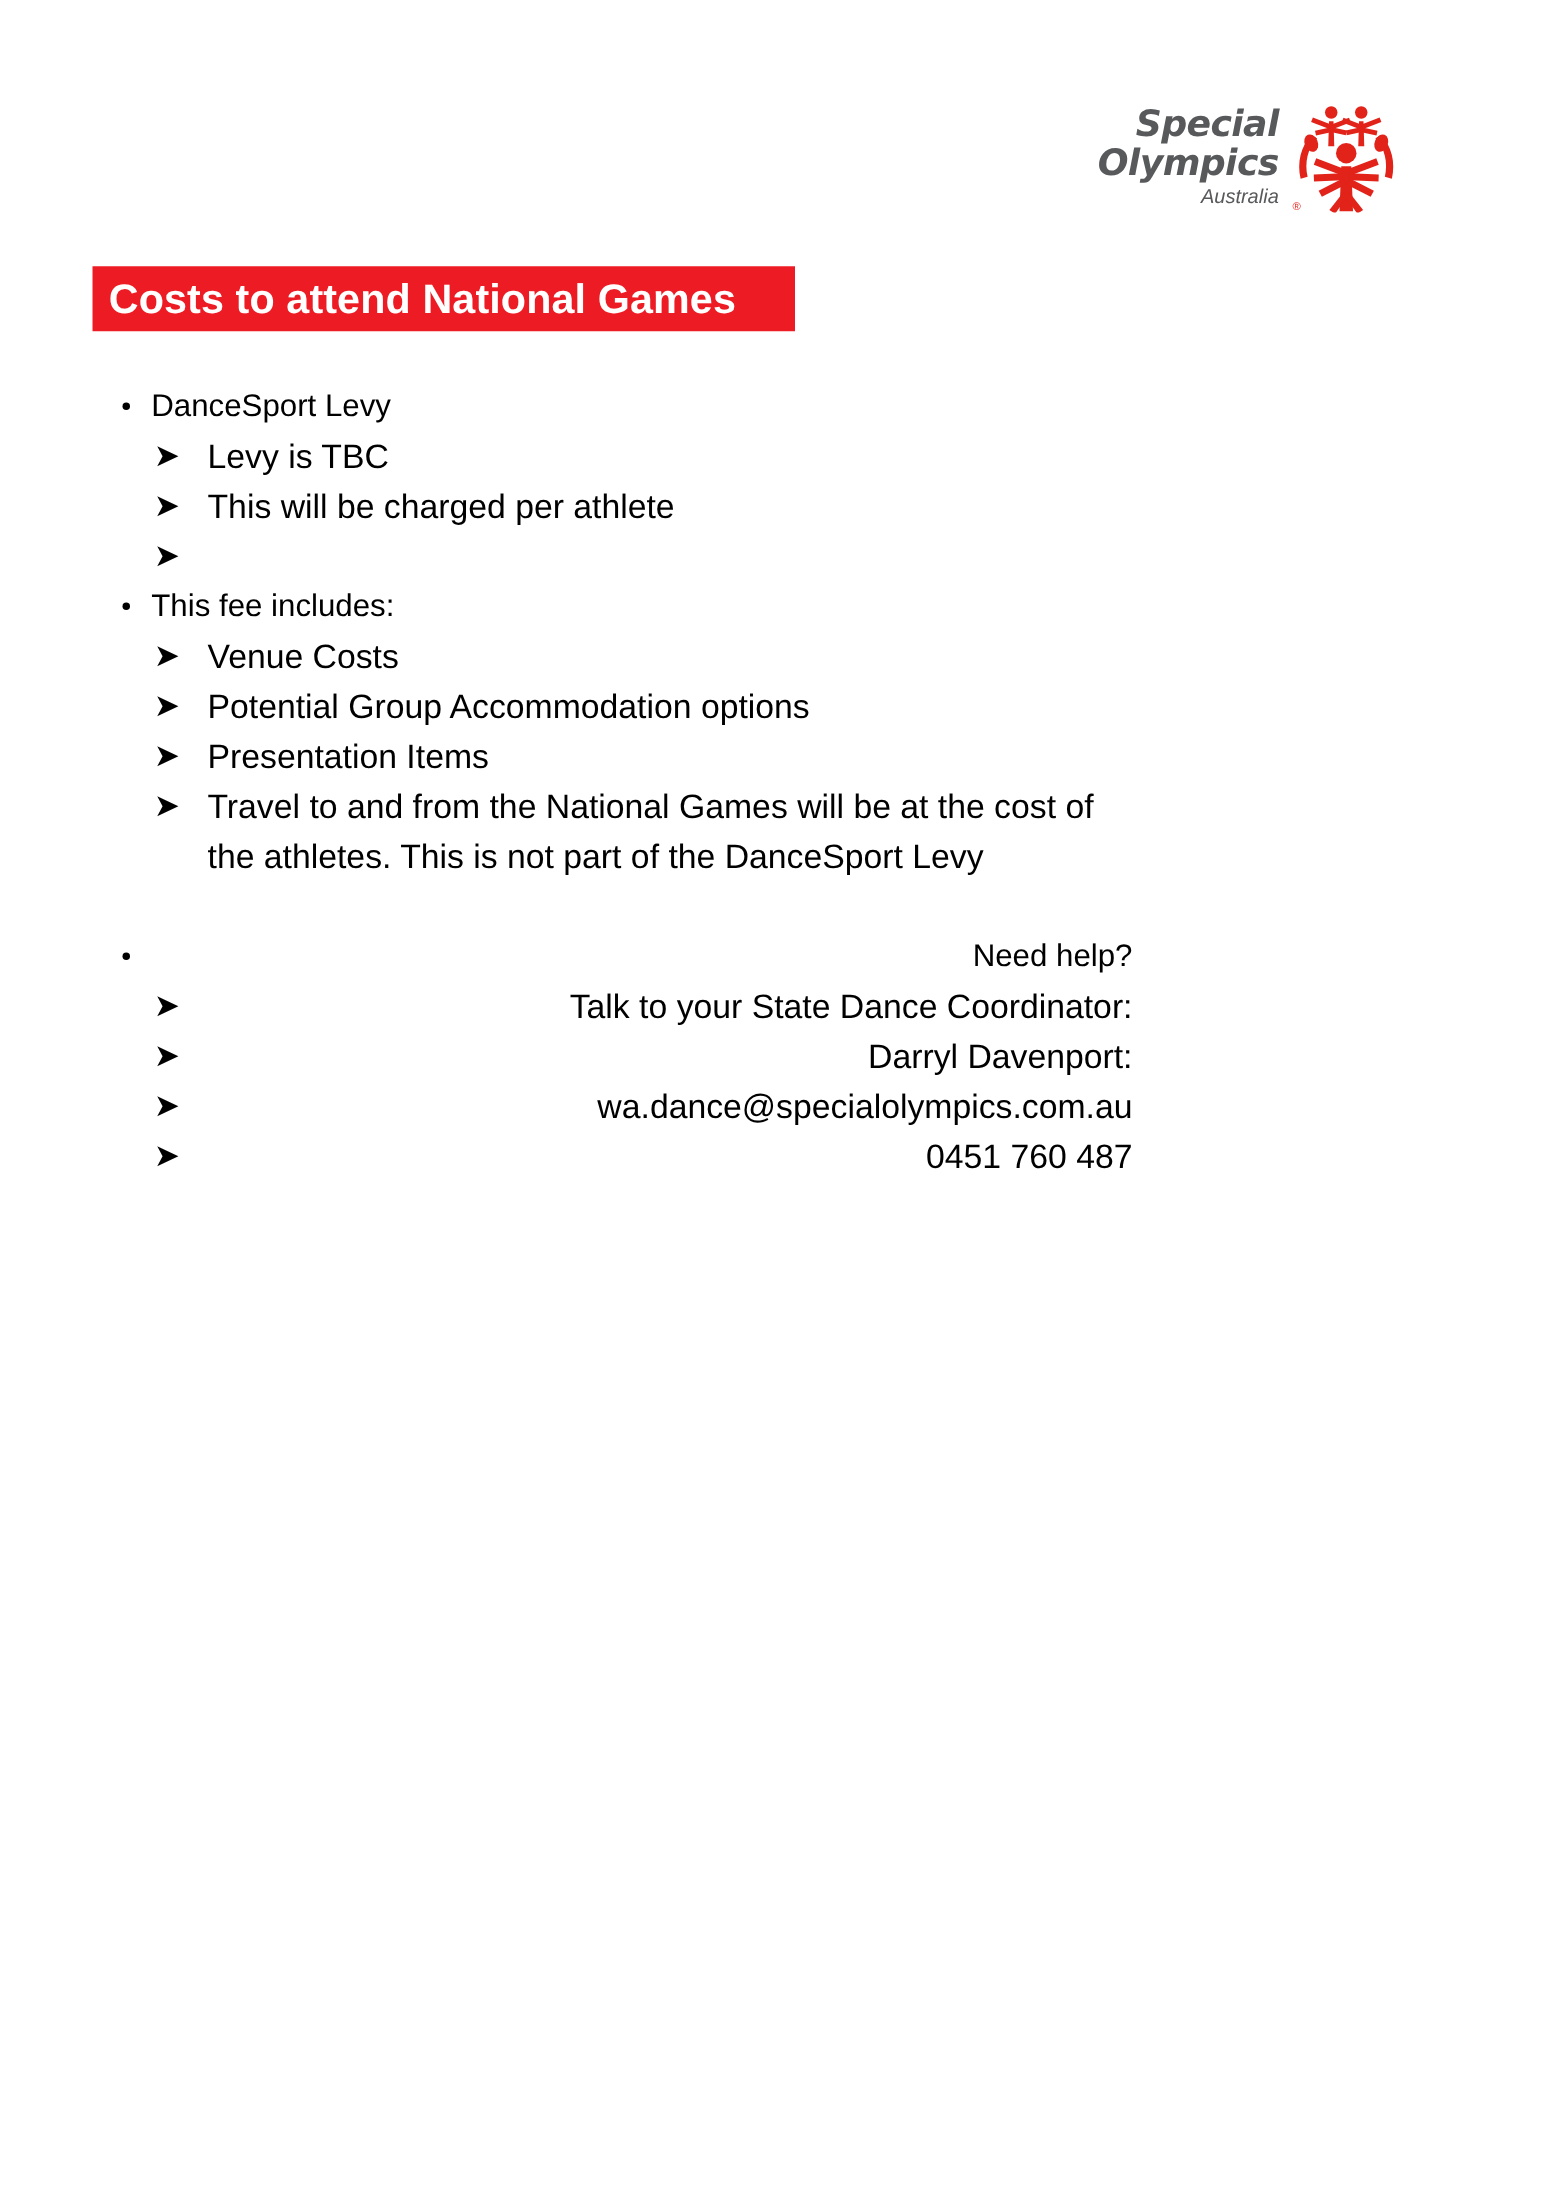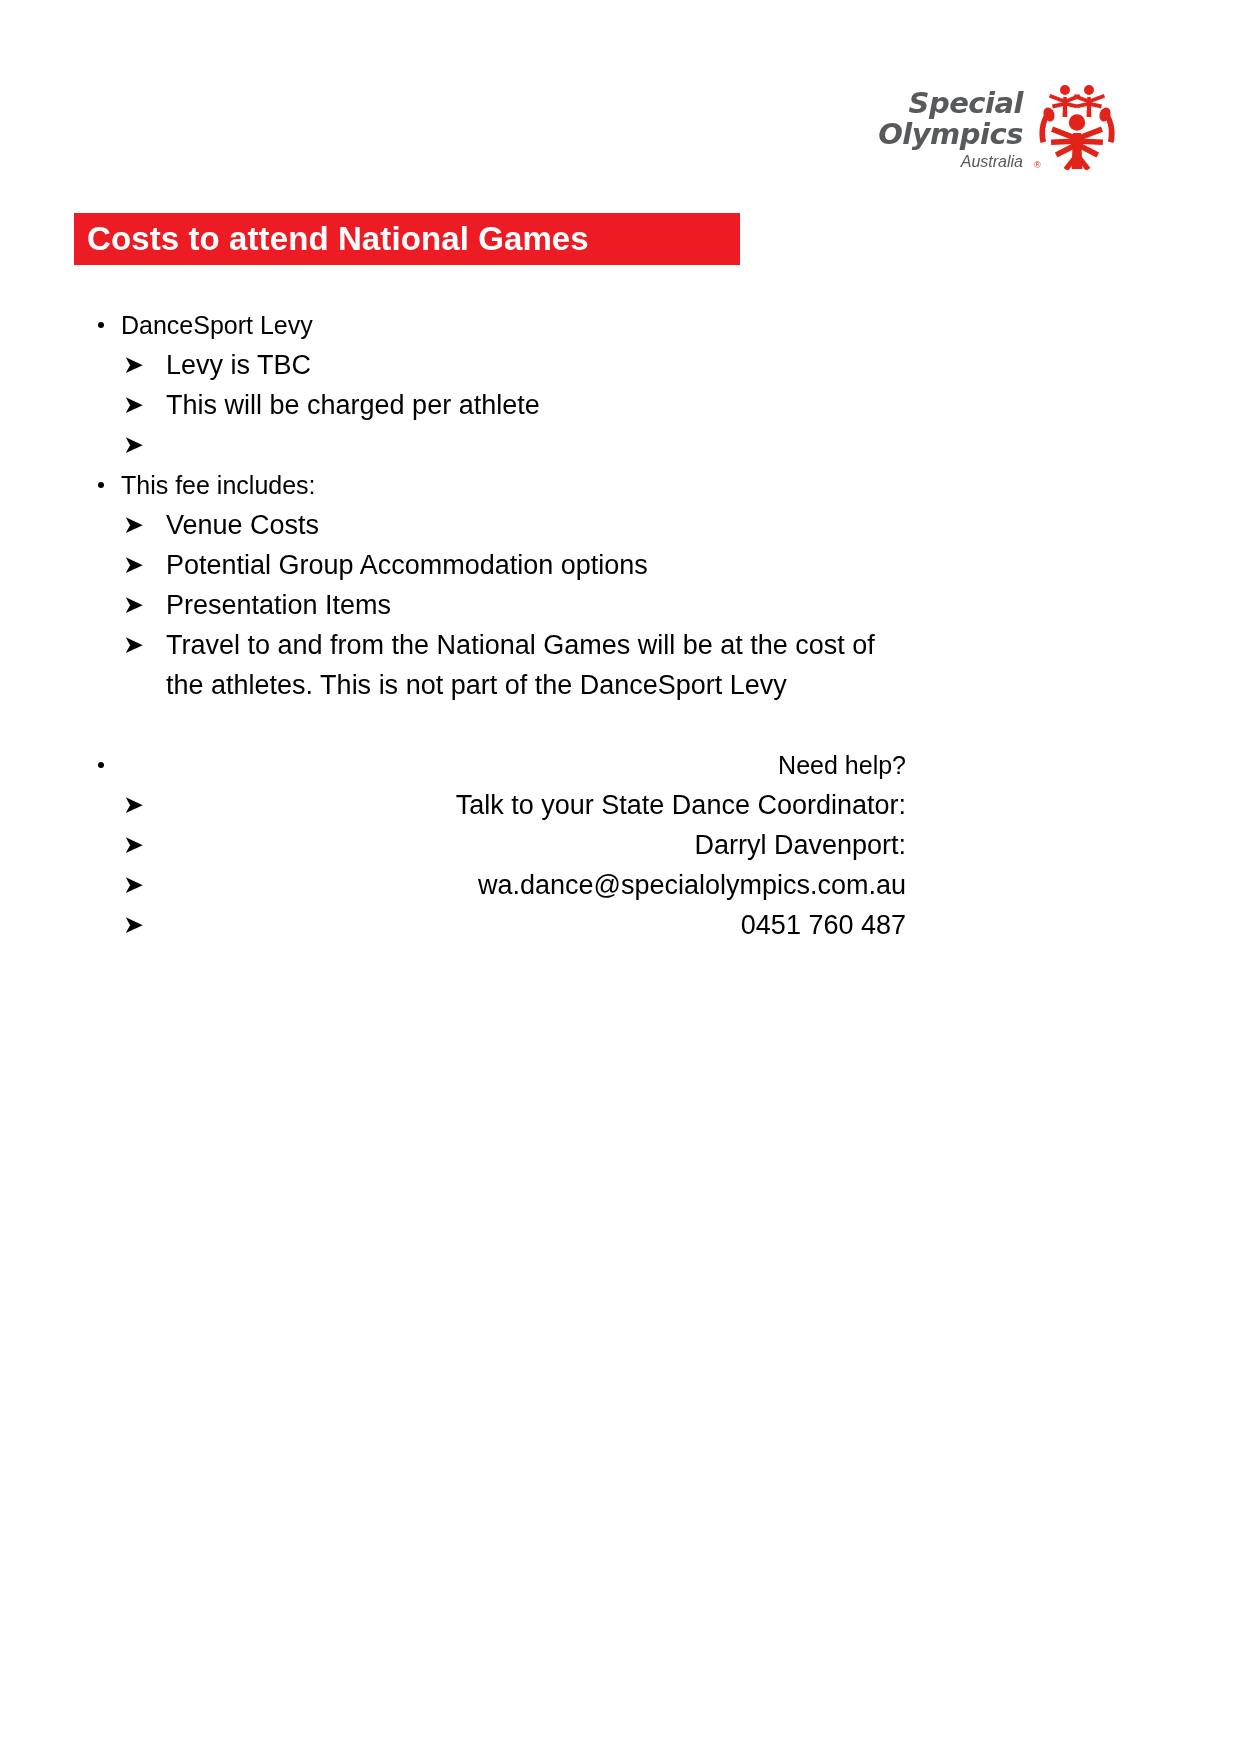--- a/index.html
+++ b/index.html
@@ -22,21 +22,21 @@
     inset: 0;
     background: #ffffff;
   }
 
   
   .logo-block {
     position: absolute;
     top: 74px;
     right: 124px;
     display: flex;
-    align-items: flex-end;
+    align-items: center;
     gap: 14px;
   }
   .logo-wordmark {
     display: flex;
     flex-direction: column;
     align-items: flex-end;
     line-height: 1.0;
     padding-top: 6px;
   }
   .logo-wordmark .wm-line1,
@@ -74,21 +74,21 @@
     font-size: 9px;
     color: #e2231a;
     font-family: "Liberation Sans", sans-serif;
   }
 
   
   .title-banner {
     position: absolute;
     left: 74px;
     top: 213px;
-    width: 666px;
+    width: 562px;
     height: 52px;
     background: #ed1c24;
     display: flex;
     align-items: center;
   }
   .title-banner .title-text {
     color: #ffffff;
     font-family: "Liberation Sans", sans-serif;
     font-weight: bold;
     font-size: 33px;

